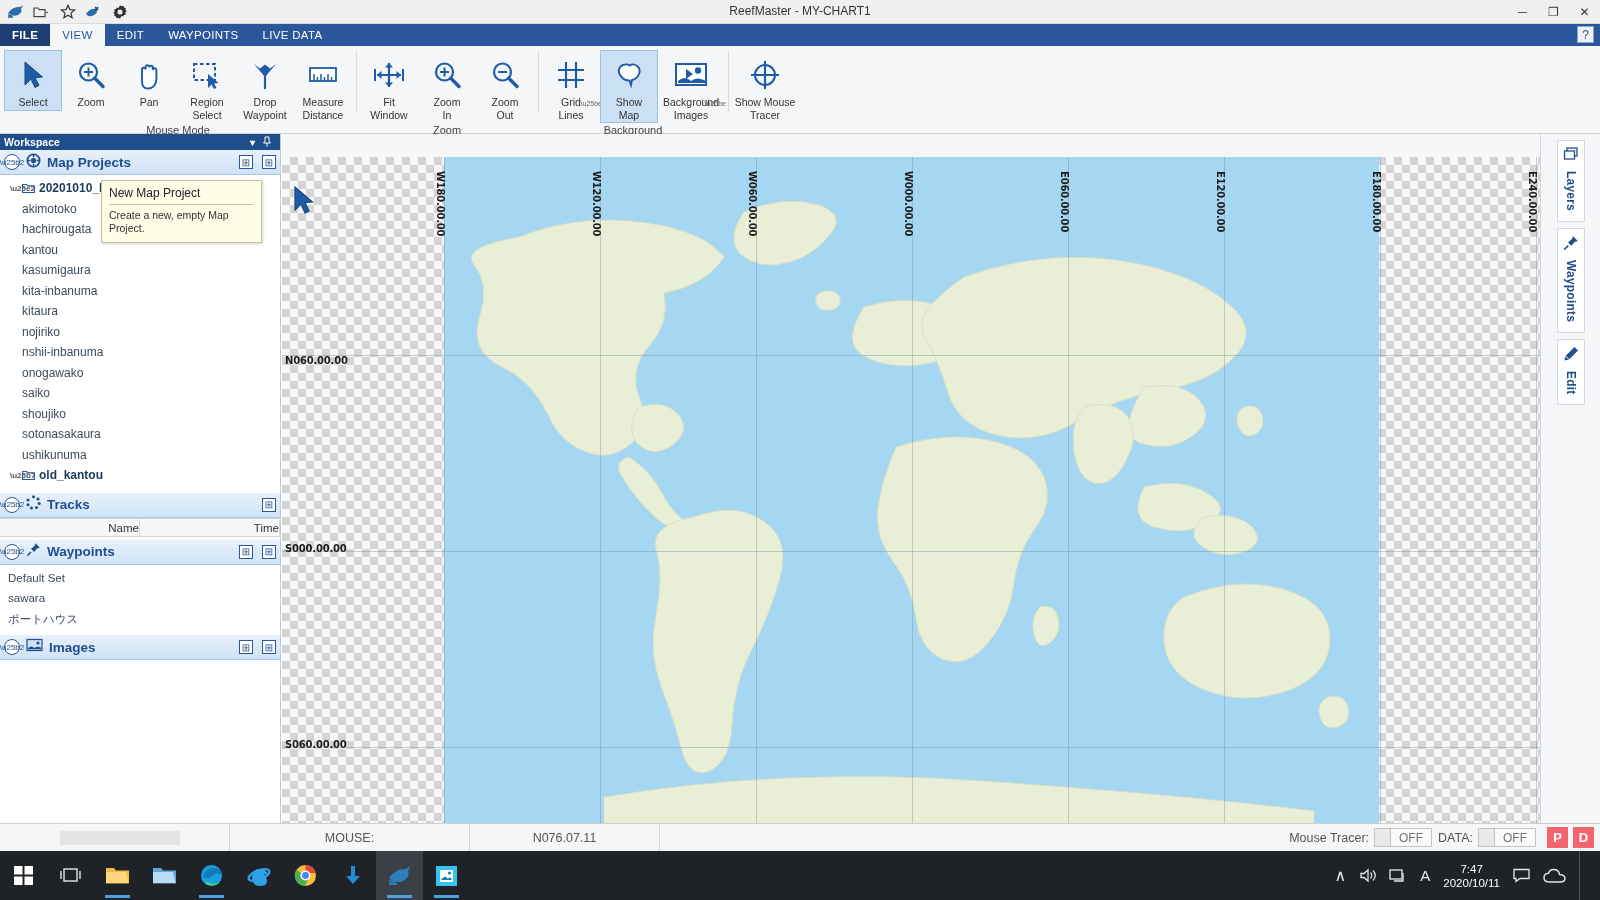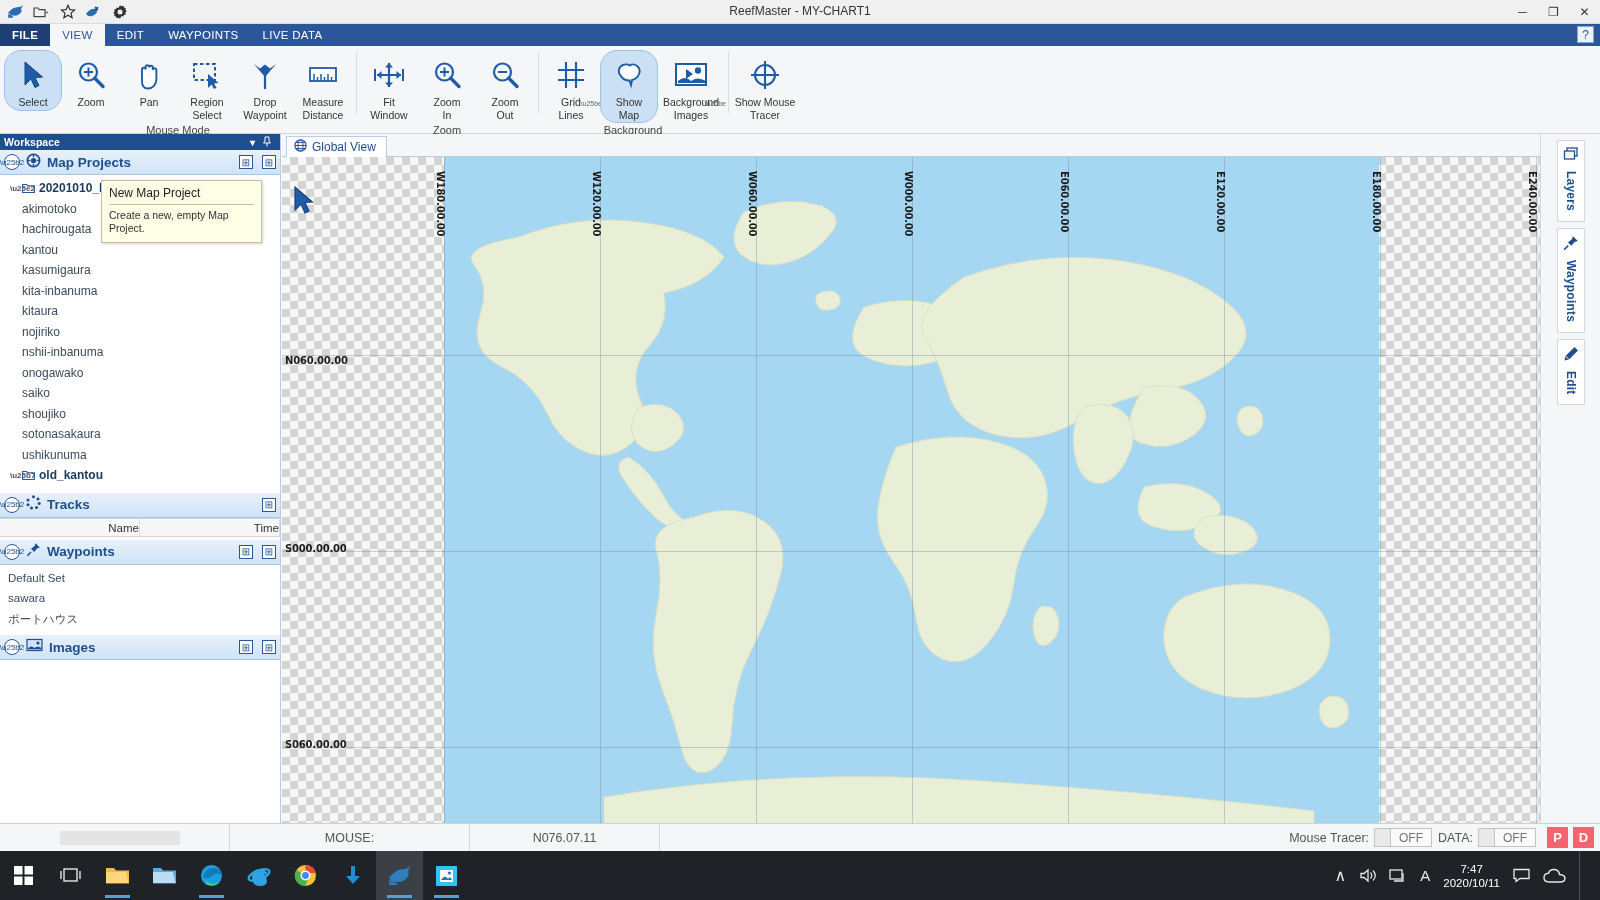--- a/index.html
+++ b/index.html
@@ -54,21 +54,21 @@
   .rgroup { display: flex; flex-direction: column; position: relative; padding: 0 4px; }
   .rgroup + .rgroup::before {
     content: ""; position: absolute; left: 0; top: 5px; bottom: 20px; width: 1px; background: #dcdcdc;
   }
   .rgrow { display: flex; align-items: flex-start; flex: 1; padding-top: 4px; }
   .rglabel {
     text-align: center; font-size: 11px; color: #444; height: 16px; line-height: 14px;
   }
   .rbtn {
     width: 58px; display: flex; flex-direction: column; align-items: center;
-    padding: 4px 1px 2px; cursor: default; position: relative; border-radius: 17px;
+    padding: 4px 1px 2px; cursor: default; position: relative;
   }
   .rbtn.wide { width: 66px; }
   .rbtn.selected { background: #cce0f5; border: 1px solid #9cc2e8; padding: 3px 0 1px; }
   .rbtn .ico { height: 42px; display: flex; align-items: center; justify-content: center; }
   .rbtn .lbl {
     font-size: 10.5px; color: #333; text-align: center; line-height: 11.5px; margin-top: 1px;
   }
   .rbtn .drop { position: absolute; right: -2px; bottom: 16px; font-size: 7px; color: #666; }
 
   
@@ -578,32 +578,20 @@
     </div>
   </div>
 
   <div class="tooltip">
     <div class="tt-title">New Map Project</div>
     <div class="tt-div"></div>
     <div class="tt-body">Create a new, empty Map Project.</div>
   </div>
 
   <div class="maparea">
-    <div class="tabstrip">
-      <div class="maptab">
-        <span>
-          <svg width="13" height="13" viewBox="0 0 13 13">
-              <circle cx="6.5" cy="6.5" r="5.6" fill="none" stroke="#2b579a" stroke-width="1.2"></circle>
-              <ellipse cx="6.5" cy="6.5" rx="2.5" ry="5.6" fill="none" stroke="#2b579a" stroke-width="1"></ellipse>
-              <path d="M1 6.5 h11 M2 3.4 h9 M2 9.6 h9" stroke="#2b579a" stroke-width="1"></path>
-            </svg>
-        </span>
-        <span>Global View</span>
-      </div>
-    </div>
 
     <div class="canvaswrap">
 
       <div class="ocean">
         <svg viewBox="0 0 935 666" preserveAspectRatio="none">
           <g fill="#e9efd7" stroke="#d9e0c4" stroke-width="1">
 
             <path d="M300 55 q40-18 78-6 q22 10 10 26 q-16 22 -42 30 q-30 9 -50 -8 q-14 -16 4 -42 Z"></path>
 
             <path d="M75 80 q70-28 150-10 q40 10 55 30 q-18 28 -60 36 q6 30 -14 52 q-22 24 -10 54 q10 26 -8 44 q-20 18 -44 10 q-28 -10 -40 -38 q-16 -34 -46 -48 q-34 -16 -22 -52 q10 -30 -6 -50 q-14 -18 45 -28 Z"></path>

